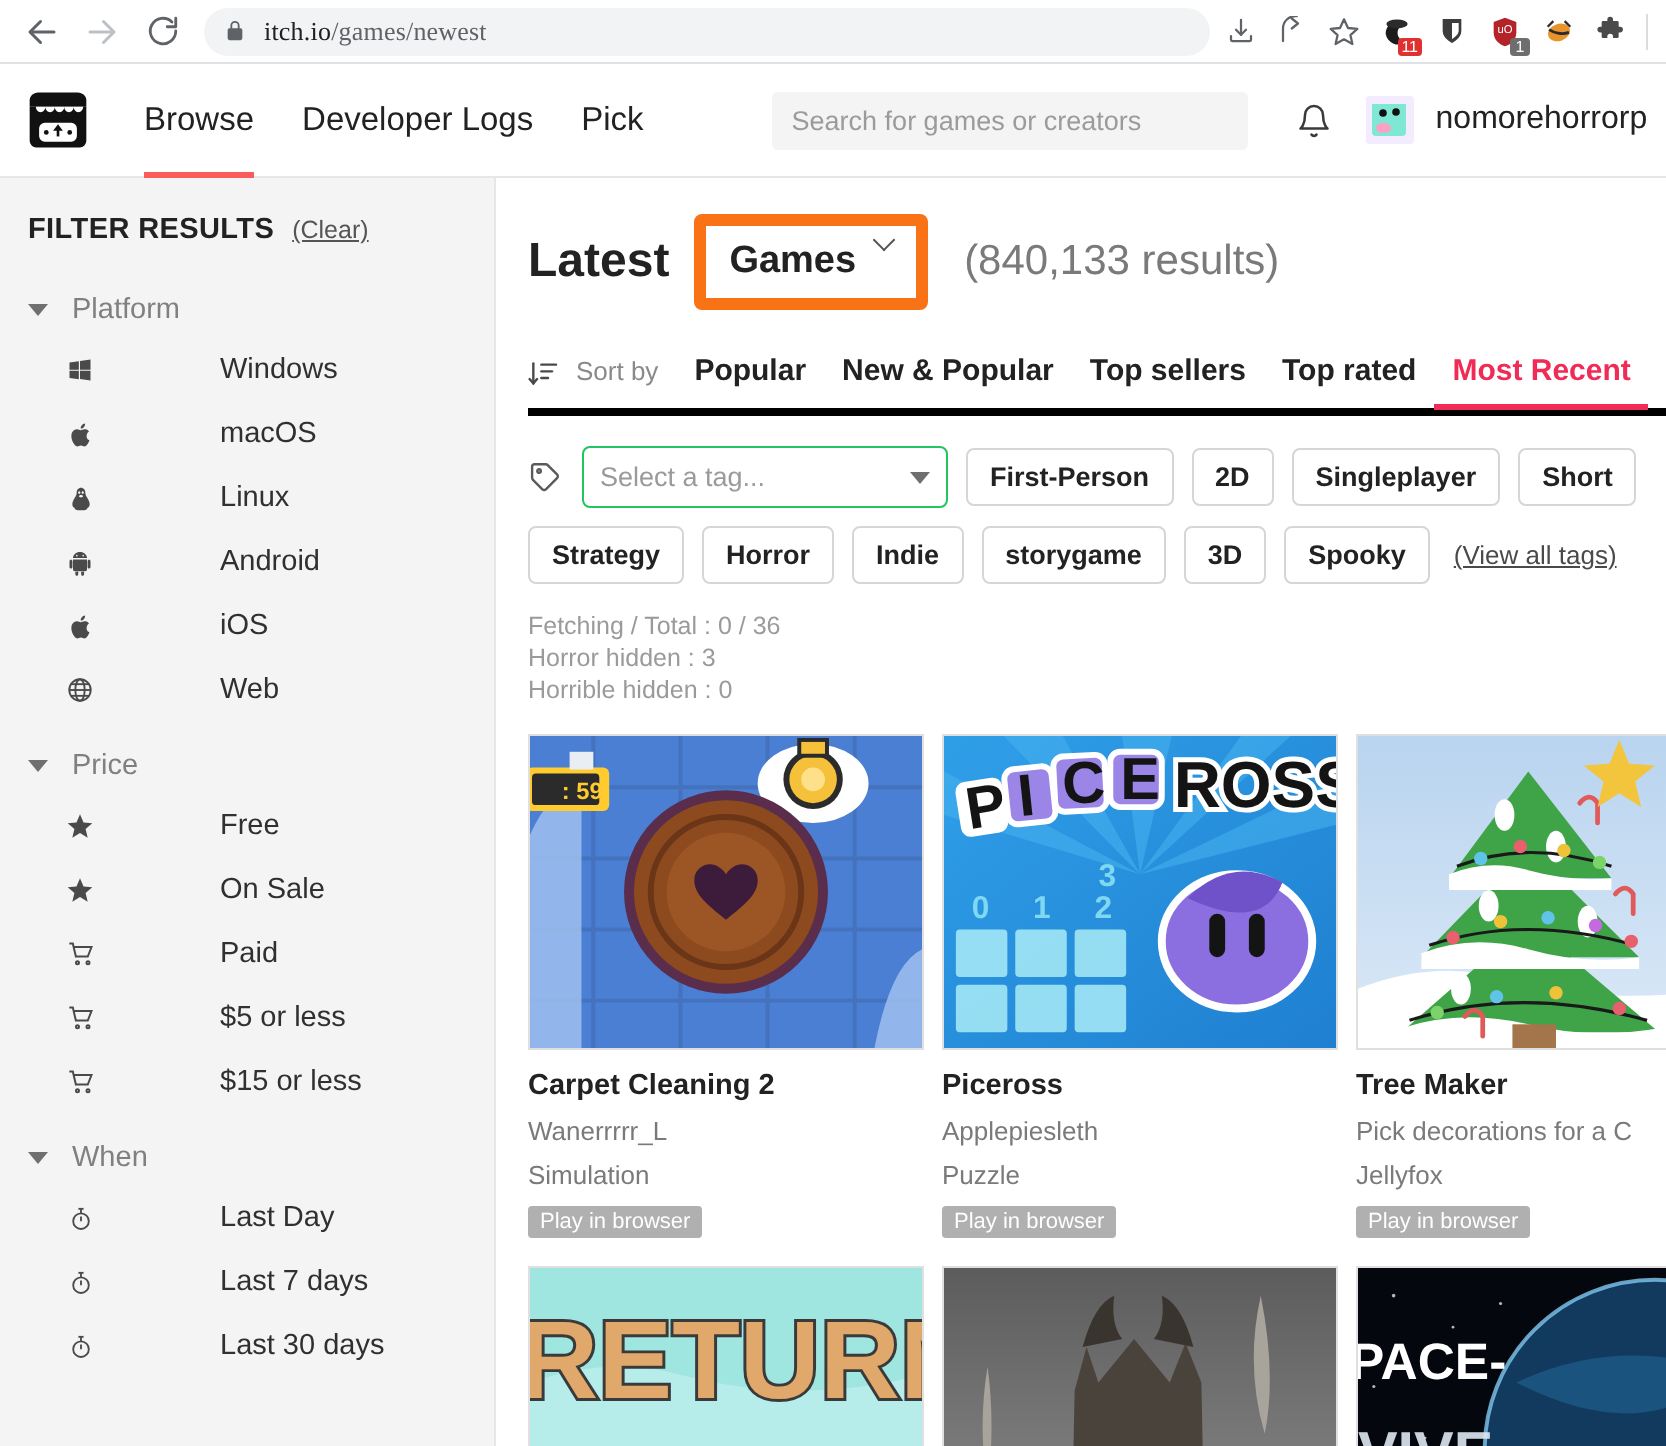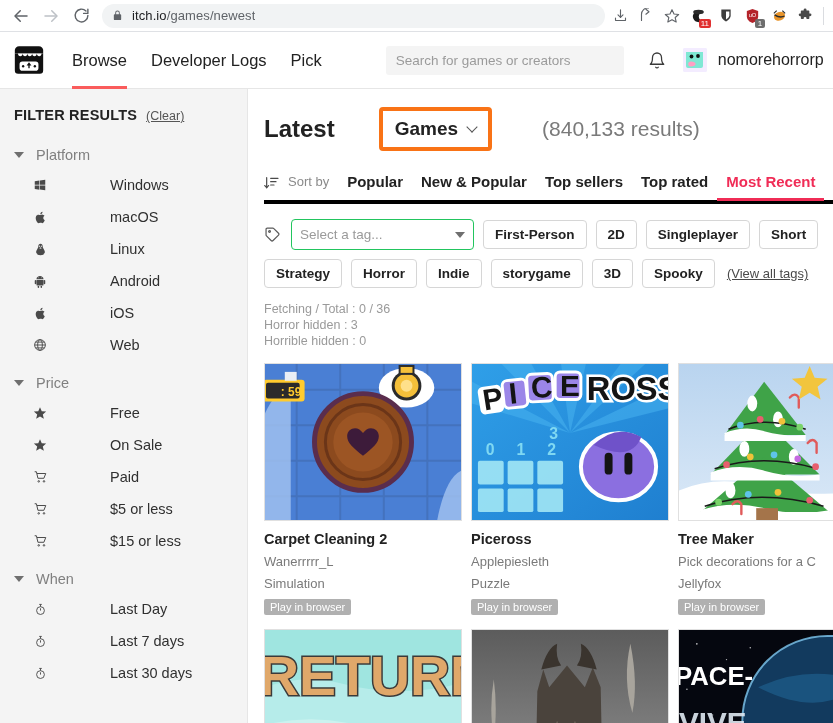--- a/index.html
+++ b/index.html
@@ -39,20 +39,21 @@
     margin-right: 2px;
     min-width: 0;
   }
   #lock-icon { margin-right: 9px; display:flex; align-items:center; color:#5f6368; }
   #url-text {
     font-size: 13px;
     color: #5f6368;
     white-space: nowrap;
     overflow: hidden;
     letter-spacing: .1px;
+    font-family: Liberation Serif, serif;
   }
   #url-text .host { color: #202124; }
   .omni-action {
     width: 26px; height: 24px;
     display: flex; align-items: center; justify-content: center;
     color: #5f6368;
     flex: 0 0 auto;
   }
   #ext-area { display: flex; align-items: center; height: 31px; flex: 0 0 auto; }
   .ext-icon {
@@ -206,29 +207,29 @@
     flex: 0 0 auto;
   }
 
   
   #main {
     flex: 1 1 auto;
     padding: 18px 0 0 16px;
     overflow: hidden;
     min-width: 0;
   }
-  #latest-row { display: flex; align-items: center; margin-bottom: 22px; gap: 32px; }
+  #latest-row { display: flex; align-items: center; margin-bottom: 22px; }
   #latest-label { font-size: 24px; font-weight: bold; color: #222; }
   #games-select {
     margin-left: 12px;
-    border: 4px solid #f97316;
+    border: 6px solid #f97316;
     border-radius: 4px;
     padding: 7px 12px;
     display: flex;
-    align-items: center;
+    align-items: flex-start;
     background: #fff;
   }
   #games-select-label { font-size: 19px; font-weight: bold; color: #222; }
   .chev {
     width: 8px; height: 8px;
     border-right: 1.6px solid #555;
     border-bottom: 1.6px solid #555;
     transform: rotate(45deg);
     margin-left: 10px;
     margin-top: -4px;

